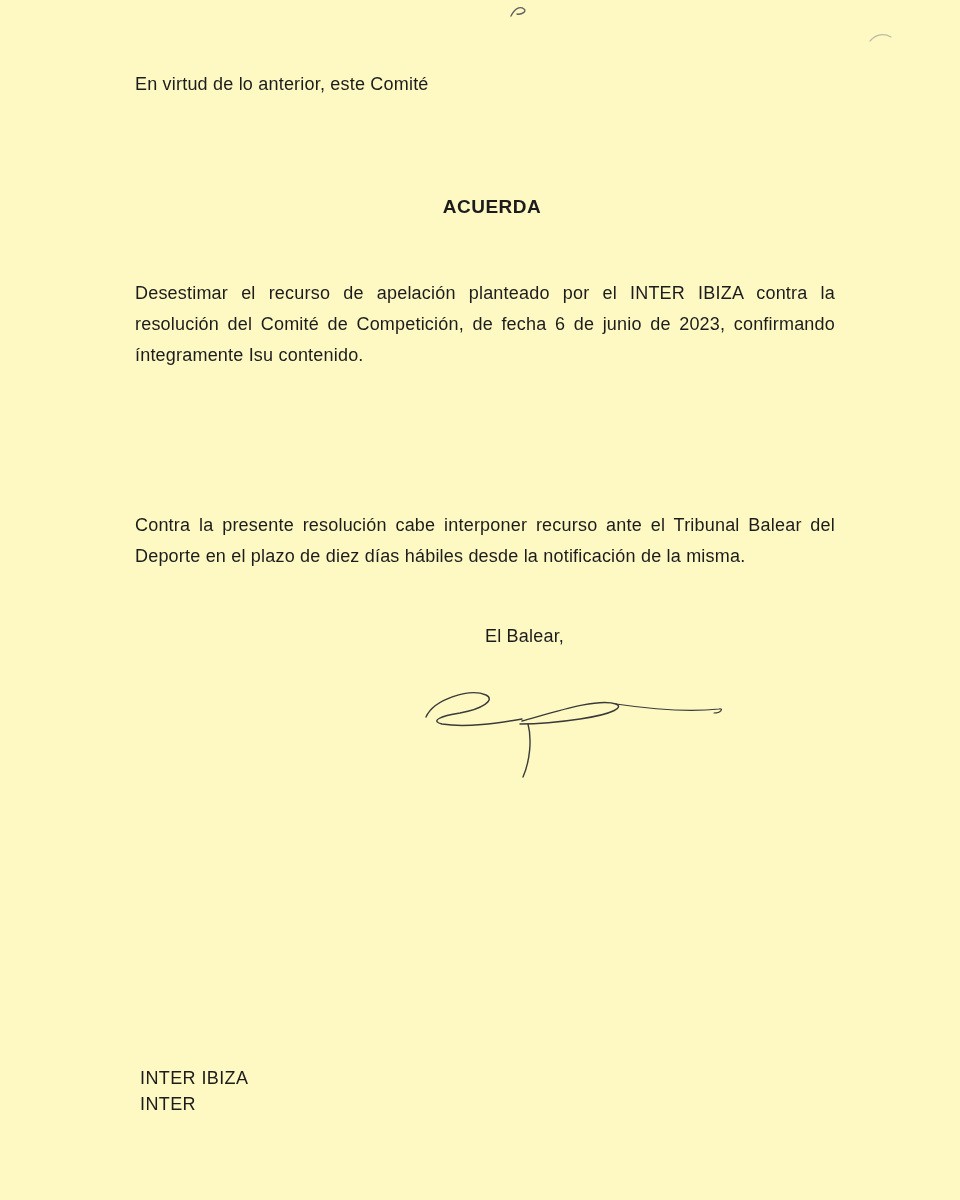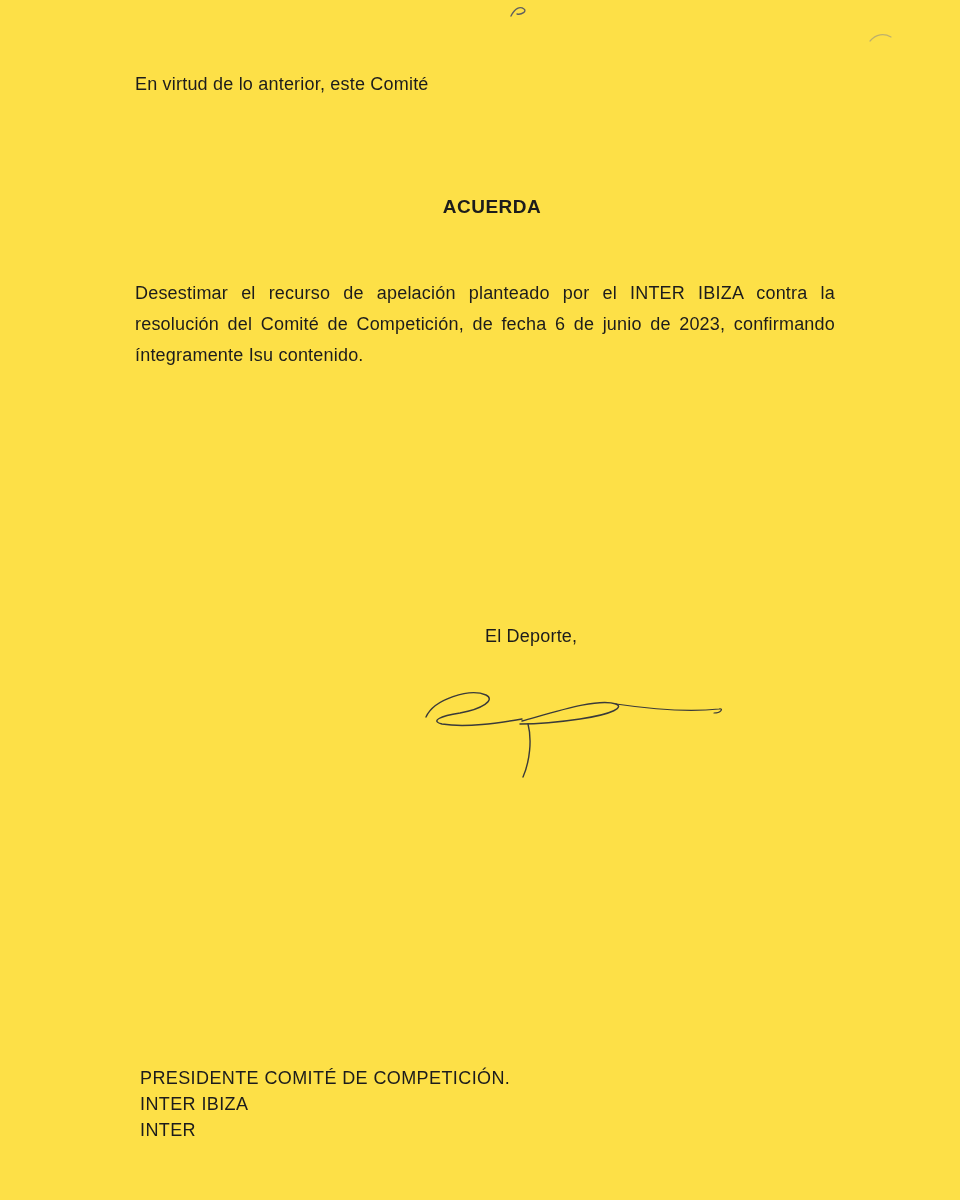--- a/index.html
+++ b/index.html
@@ -4,21 +4,21 @@
 <style>
   html, body {
     margin: 0;
     padding: 0;
     background: #ffffff;
   }
   .page {
     position: relative;
     width: 960px;
     height: 1200px;
-    background: #fde047;
+    background: #fef9c3;
     font-family: "Liberation Sans", "DejaVu Sans", sans-serif;
     color: #1c1c1c;
     overflow: hidden;
   }
   .intro {
     position: absolute;
     left: 135px;
     top: 74px;
     margin: 0;
     font-size: 18px;
@@ -93,35 +93,35 @@
       <path d="M2,11 C8,4 16,3 23,7" fill="none" stroke="#8a8a8a" stroke-width="1.2" stroke-linecap="round"></path>
     </svg>
   </div>
 
   <p class="intro">En virtud de lo anterior, este Comité</p>
 
   <h1 class="heading">ACUERDA</h1>
 
   <p class="para p1">Desestimar el recurso de apelación planteado por el INTER IBIZA contra la resolución del Comité de Competición, de fecha 6 de junio de 2023, confirmando íntegramente Isu contenido.</p>
 
+  <p class="para p2">Contra la presente resolución cabe interponer recurso ante el Tribunal Balear del Deporte en el plazo de diez días hábiles desde la notificación de la misma.</p>
 
-  <p class="ponente">El Deporte,</p>
+  <p class="ponente">El Balear,</p>
 
   <div class="signature">
     <svg width="315" height="100" viewBox="0 0 315 100">
 
       <path d="M8,34 C16,16 52,5 68,12 C78,17 64,26 42,30 C22,33 12,38 24,41 C48,45 80,40 104,36" fill="none" stroke="#3a3a3a" stroke-width="1.4" stroke-linecap="round"></path>
 
       <path d="M104,38 C140,28 180,15 198,21 C206,24 196,31 162,36 C142,39 120,41 102,41" fill="none" stroke="#3a3a3a" stroke-width="1.4" stroke-linecap="round"></path>
 
       <path d="M198,21 C232,26 272,29 301,26 C306,25 303,30 296,30" fill="none" stroke="#3a3a3a" stroke-width="1.2" stroke-linecap="round"></path>
 
       <path d="M110,41 C114,56 112,78 105,94" fill="none" stroke="#3a3a3a" stroke-width="1.4" stroke-linecap="round"></path>
     </svg>
   </div>
 
   <div class="footer">
-    <div>PRESIDENTE COMITÉ DE COMPETICIÓN.</div>
     <div>INTER IBIZA</div>
     <div>INTER</div>
   </div>
 
 </div>
 
 </body></html>

